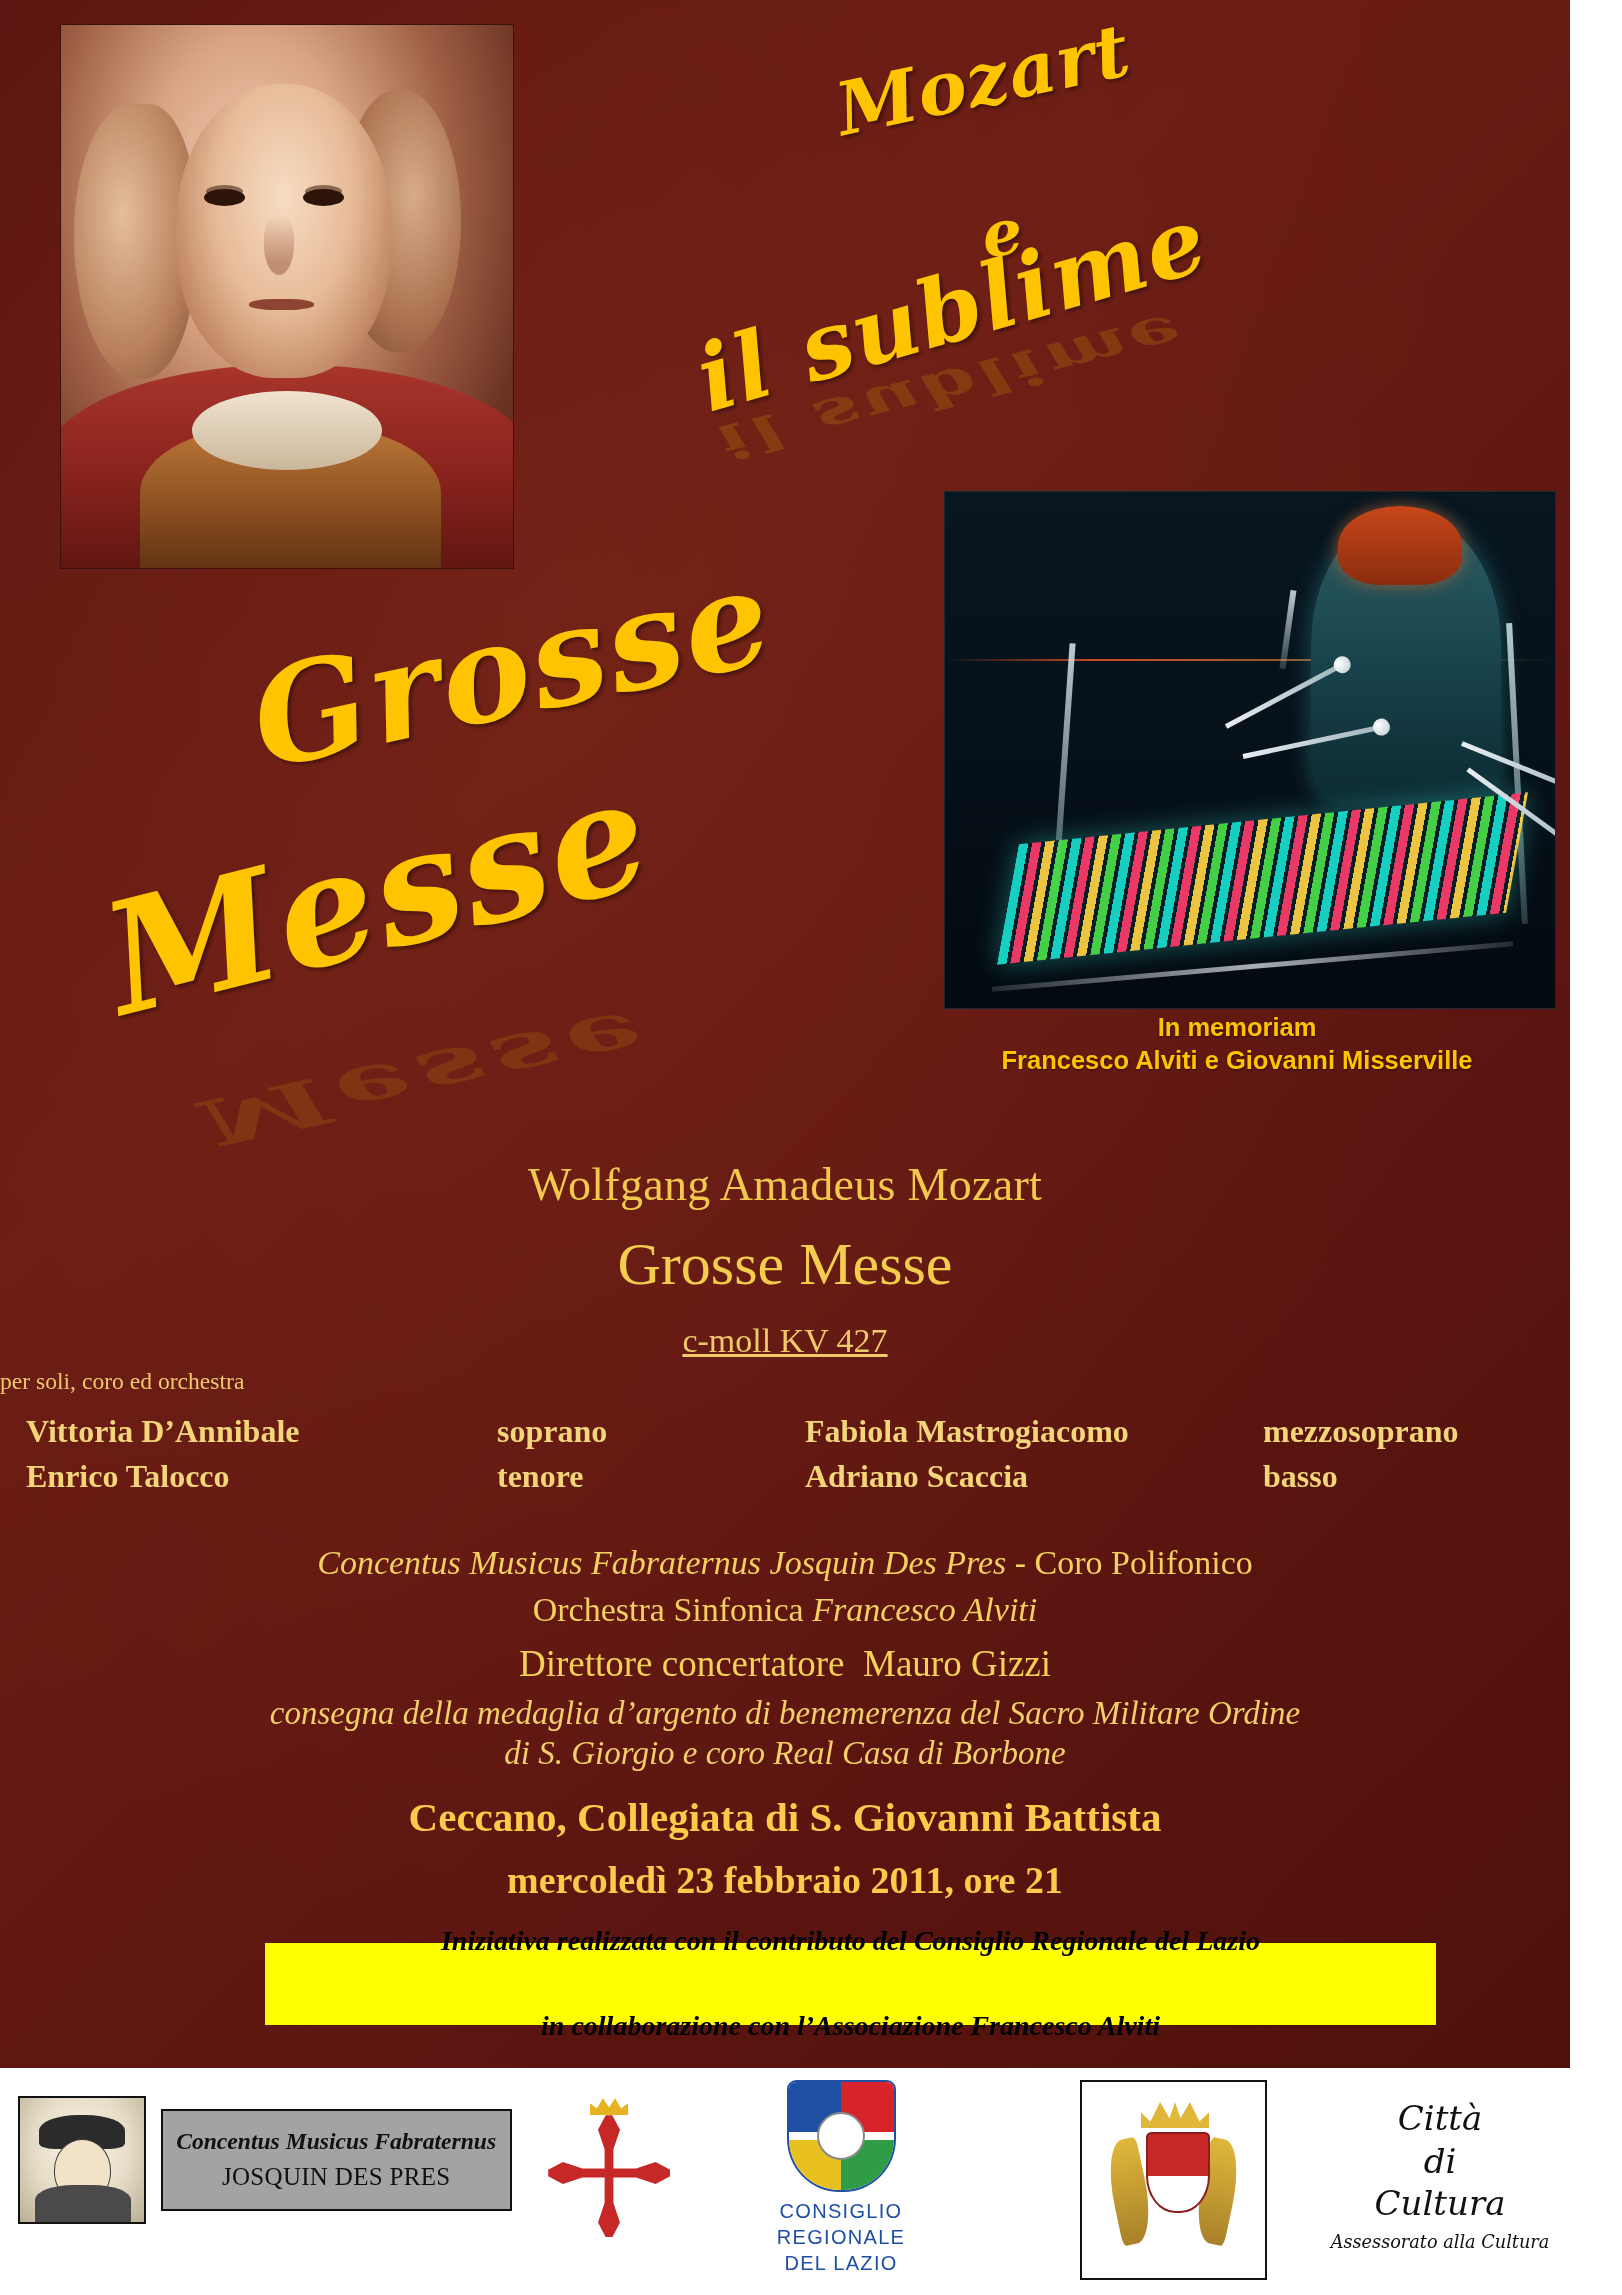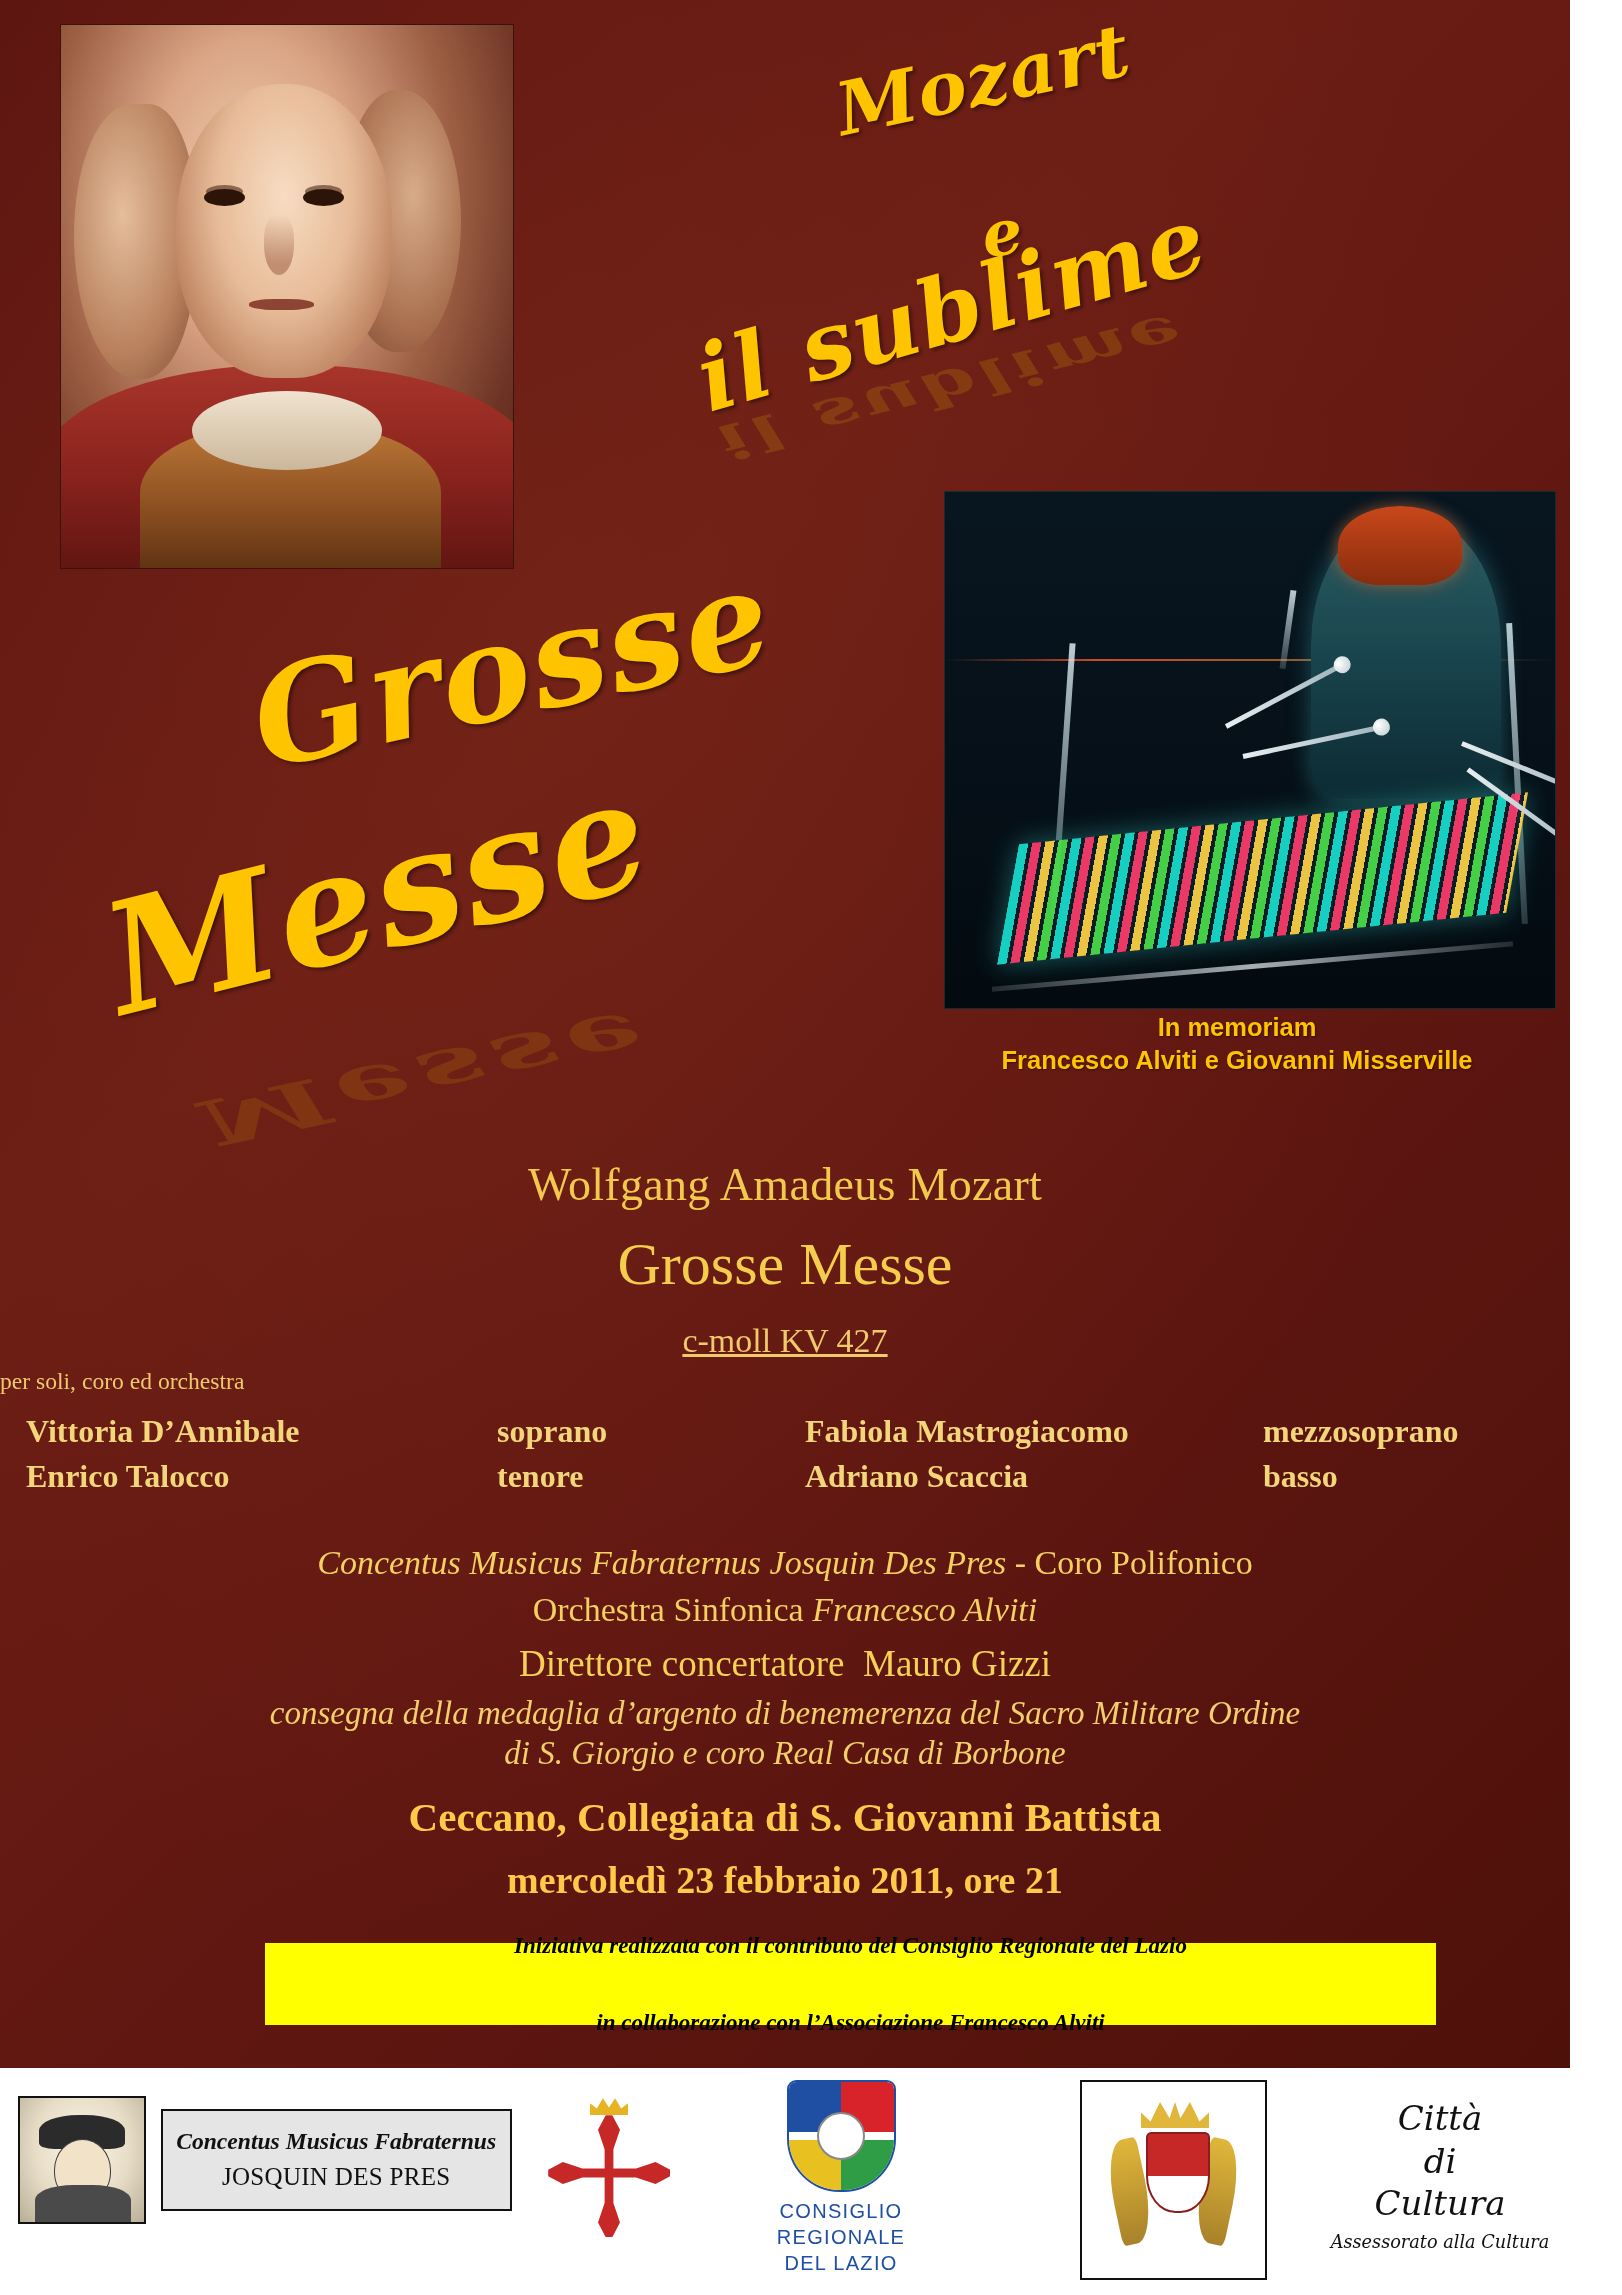--- a/index.html
+++ b/index.html
@@ -310,21 +310,21 @@
   .sponsor-strip {
     position: absolute;
     left: 265px; top: 1943px;
     width: 1171px; height: 82px;
     background: #ffff00;
     display: flex;
     flex-direction: column;
     align-items: center;
     justify-content: center;
     color: #000;
-    font-size: 23px;
+    font-size: 28px;
     font-weight: bold;
     font-style: italic;
     line-height: 1.45;
     text-align: center;
     gap: 44px;
   }
 
   
   .footer {
     position: absolute;
@@ -361,21 +361,21 @@
     position: absolute; left: 14.4px; bottom: 0; width: 96px; height: 37px;
     border-radius: 40% 40% 0 0;
     background: #4a4a4a;
   }
   .cmf-box {
     margin-left: 14.4px;
     width: 347px; height: 98px;
     border: 2px solid #111;
     display: flex; flex-direction: column;
     align-items: center; justify-content: center;
-    background: #e5e5e5;
+    background: #a3a3a3;
   }
   .cmf-box .l1 { font-style: italic; font-weight: bold; font-size: 23.6px; color: #111; }
   .cmf-box .l2 { font-size: 25px; color: #111; margin-top: 7.9px; letter-spacing: 0.3px; }
 
   .logo-cross {
     position: absolute; left: 543px; top: 39px;
     width: 131px; height: 131px;
   }
   .cross-v {
     position: absolute; left: 55px; top: 5.2px; width: 22px; height: 122px;

